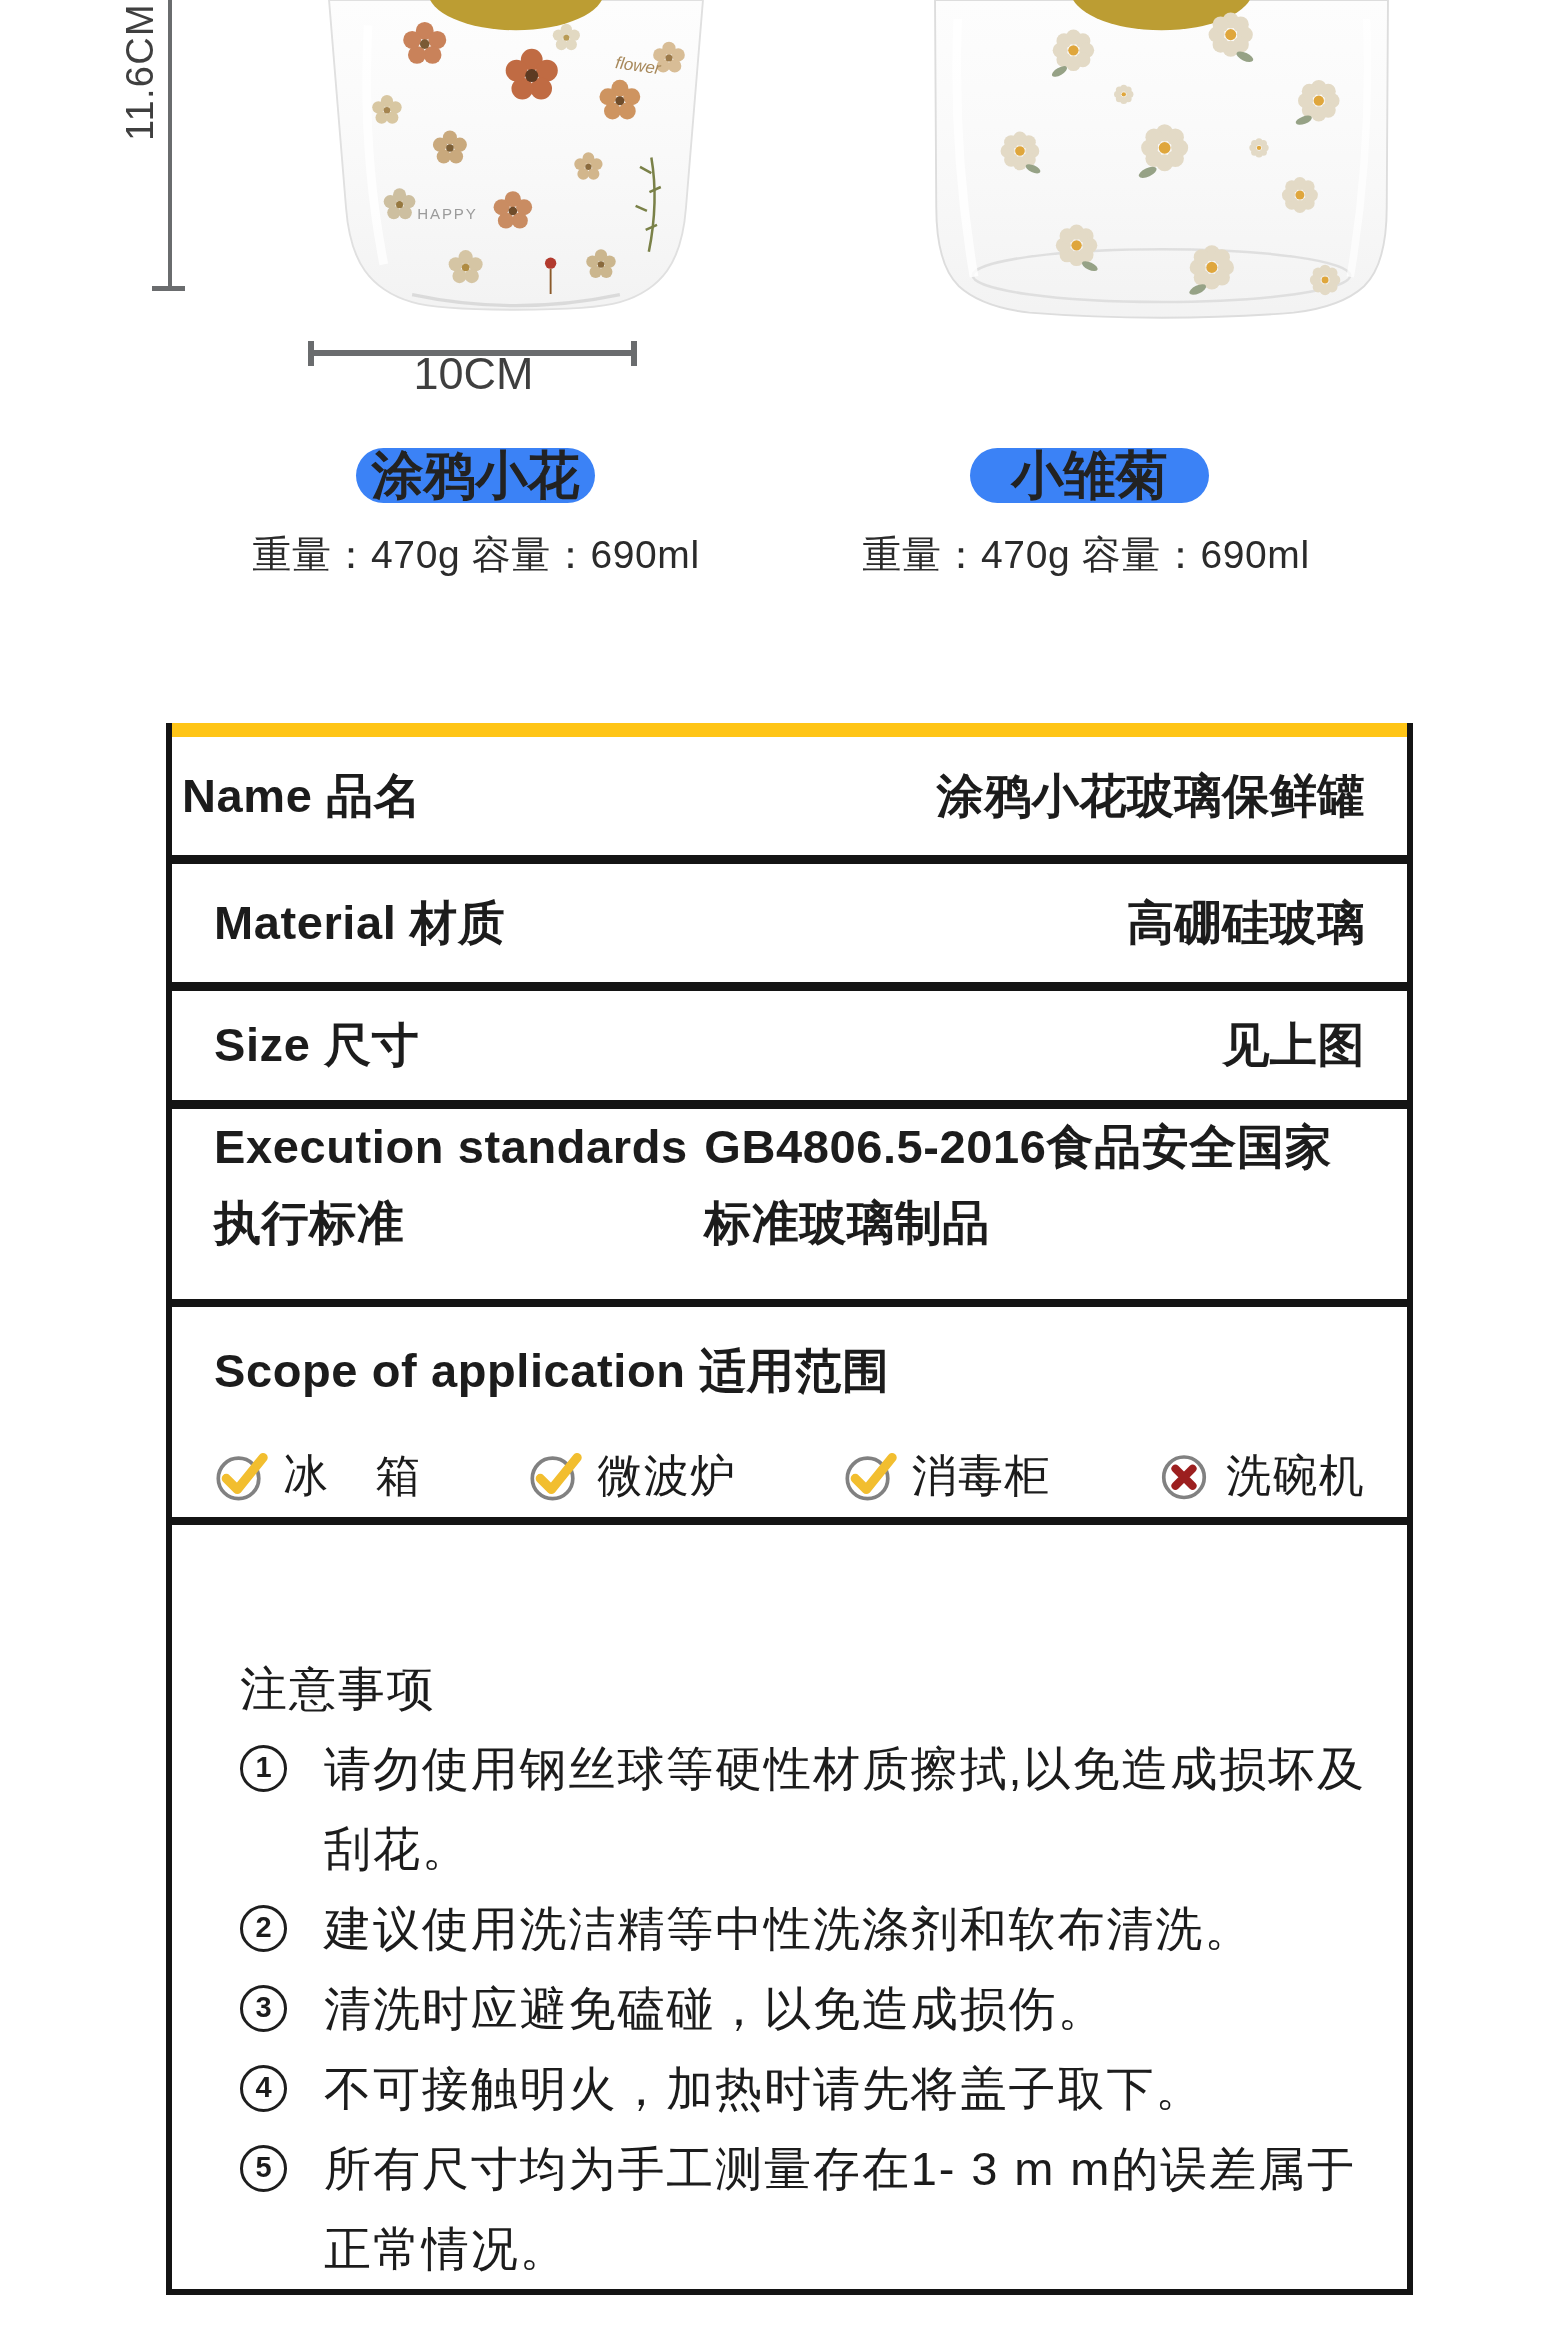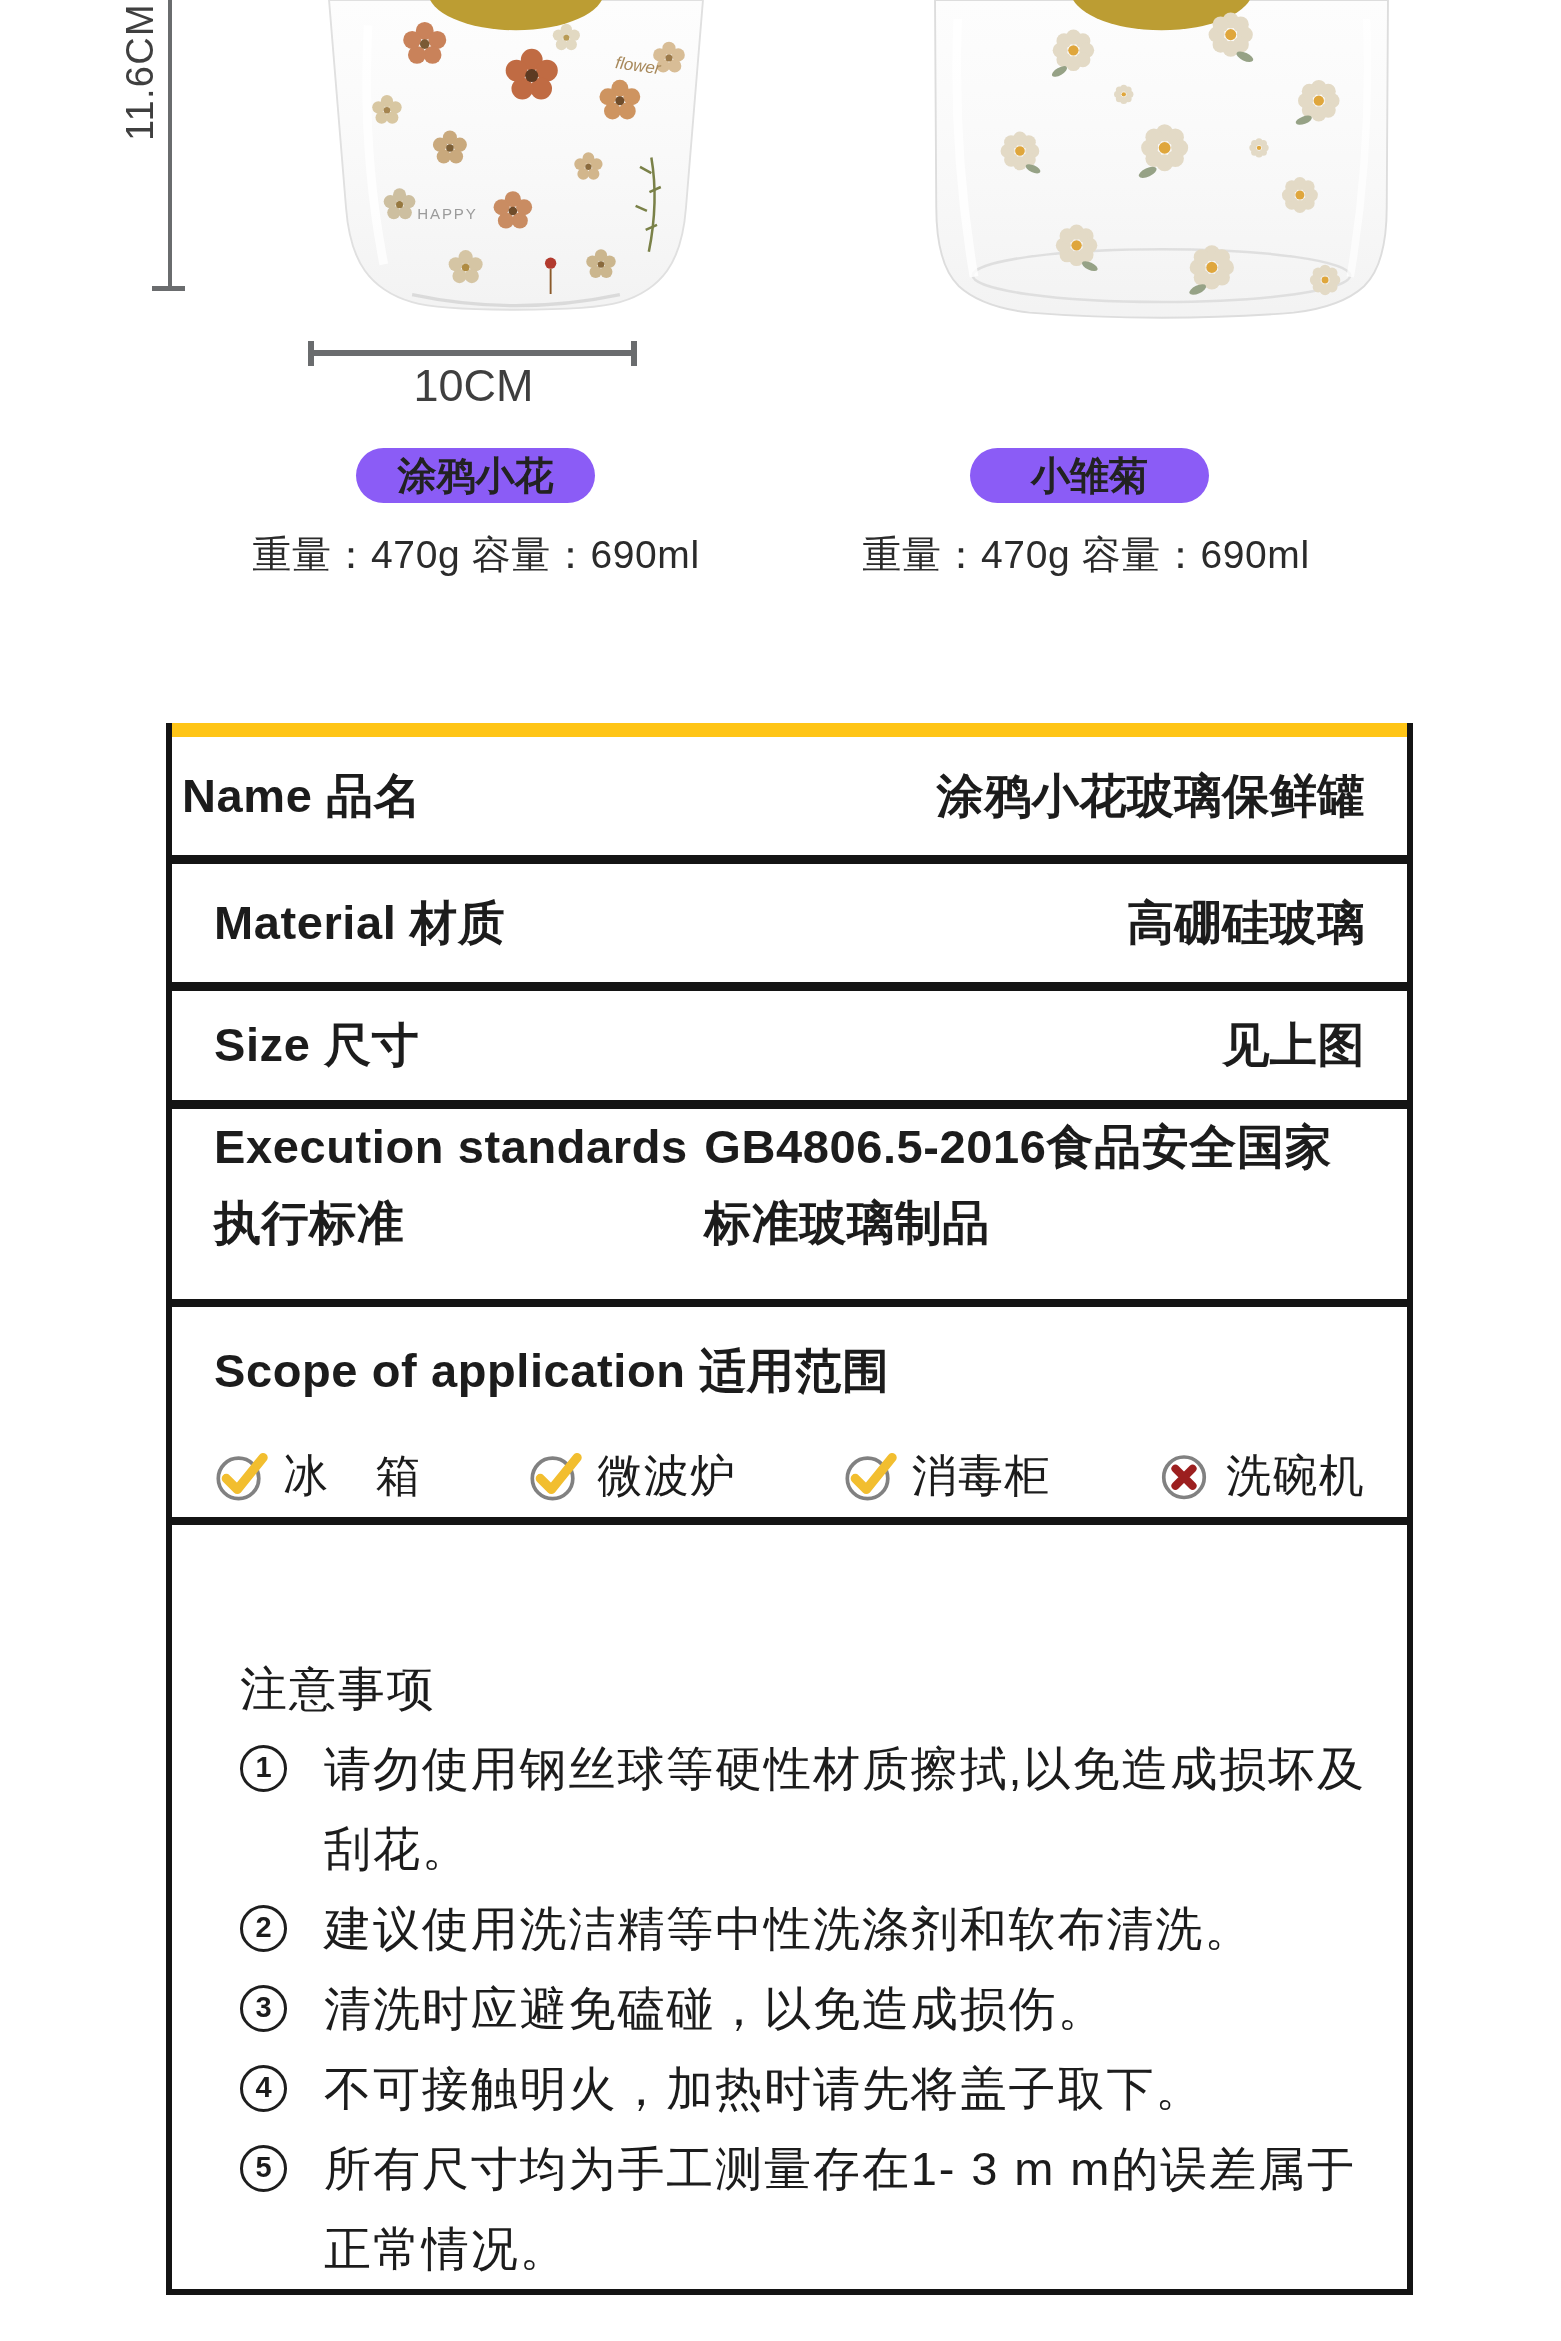--- a/index.html
+++ b/index.html
@@ -18,26 +18,26 @@
   .vdim-line{left:168px;top:0;width:4.4px;height:286px;}
   .vdim-cap{left:152px;top:286px;width:33px;height:5px;}
   .vdim-label{
     left:45px;top:50px;width:189px;height:44px;
     transform:rotate(-90deg);
     font-size:38px;line-height:44px;text-align:center;color:#3f3f3f;letter-spacing:1.3px;
   }
   .hdim-line{left:310px;top:350px;width:327px;height:5.7px;}
   .hdim-capL{left:308px;top:341px;width:5.7px;height:24.6px;}
   .hdim-capR{left:631px;top:341px;width:5.7px;height:24.6px;}
-  .hdim-label{left:310px;top:360px;width:327px;text-align:center;font-size:45px;color:#3f3f3f;}
+  .hdim-label{left:310px;top:348px;width:327px;text-align:center;font-size:45px;color:#3f3f3f;}
 
   .badge{
-    top:448px;width:239px;height:55px;border-radius:29px;background:#8b5cf6;
+    top:448px;width:239px;height:55px;border-radius:29px;background:#3b82f6;
     display:flex;align-items:center;justify-content:center;
-    font-size:39px;font-weight:700;color:#222;
+    font-size:52px;font-weight:700;color:#222;
   }
   .badge.left{left:356px;}
   .badge.right{left:970px;}
   .weight-line{top:528px;width:630px;text-align:center;font-size:39px;color:#2b2b2b;letter-spacing:0.6px;}
   .weight-line.left{left:161px;}
   .weight-line.right{left:771px;}
 
   
   .spec-table{
     left:166px;top:723px;width:1247px;height:1572px;box-sizing:border-box;

